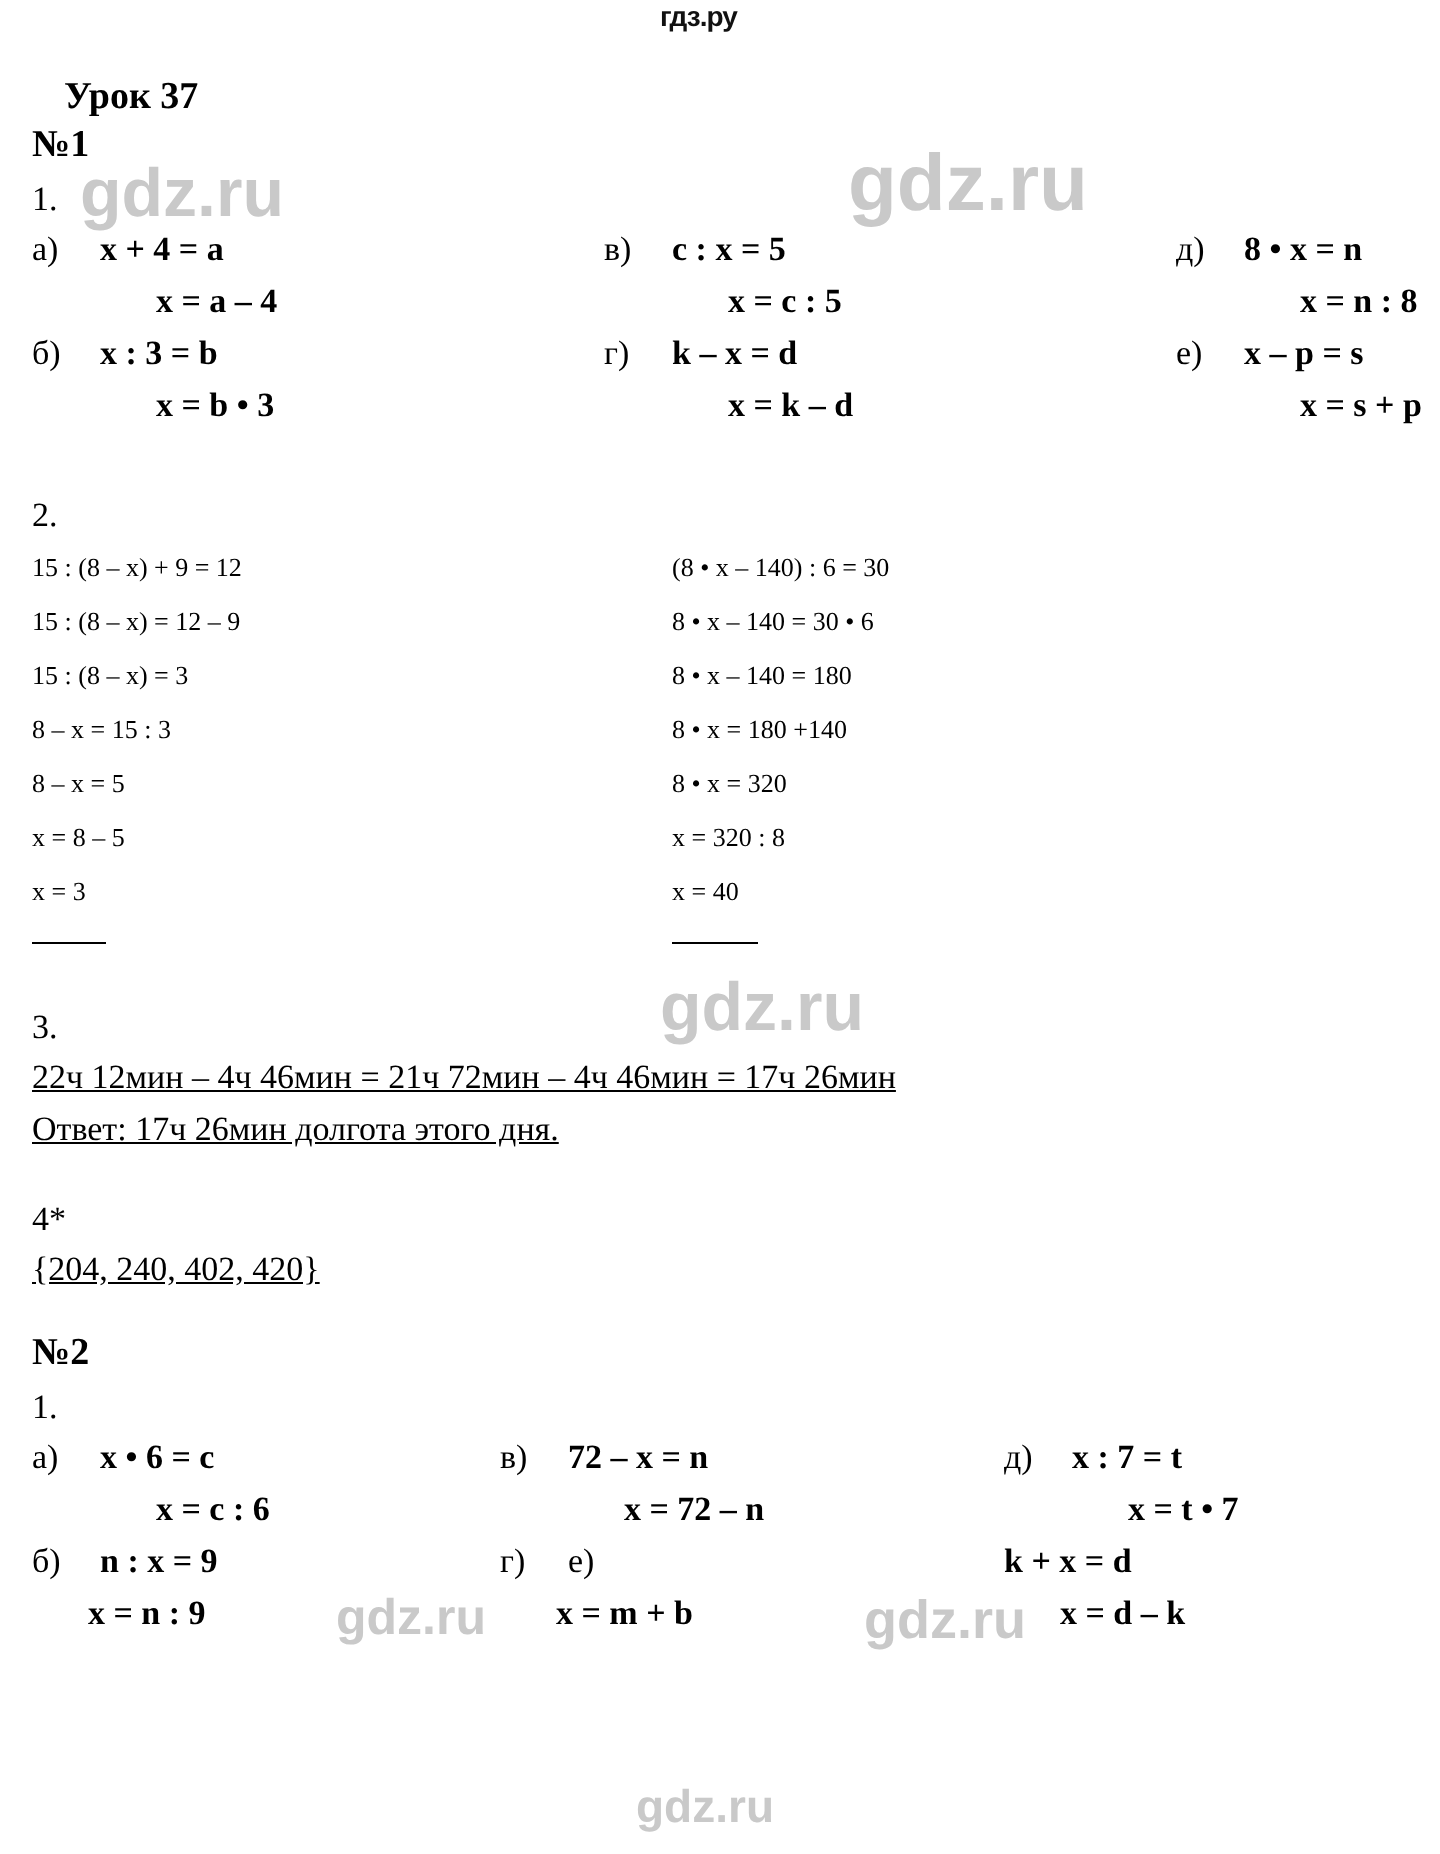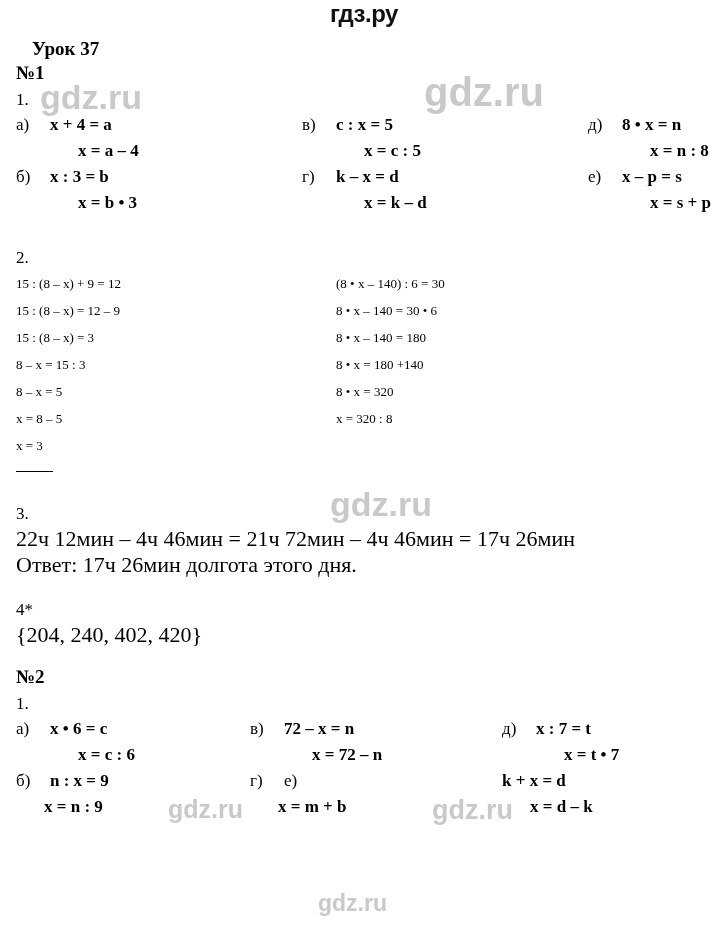--- a/index.html
+++ b/index.html
@@ -20,21 +20,21 @@
   .topbar {
     height: 30px;
     position: relative;
   }
   .topbar-logo {
     position: absolute;
     left: 330px;
     top: 0px;
     font-family: "Liberation Sans", sans-serif;
     font-weight: bold;
-    font-size: 24px;
+    font-size: 14px;
     letter-spacing: -0.5px;
     color: #111111;
   }
 
   
   .page {
     position: relative;
     padding: 0 16px;
   }
 
@@ -91,23 +91,24 @@
     white-space: nowrap;
   }
   .underlined {
     display: inline-block;
     border-bottom: 1.5px solid #000;
     padding-right: 10px;
     padding-bottom: 12px;
   }
 
   .line {
-    font-size: 22px;
+    font-size: 17px;
     line-height: 26px;
     white-space: nowrap;
+    text-decoration: underline;
   }
 
   .spacer-lg { height: 26px; }
   .spacer-md { height: 16px; }
 
   
   .wm {
     position: absolute;
     font-family: "Liberation Sans", sans-serif;
     font-weight: bold;
@@ -182,20 +183,21 @@
       <div>x = 8 – 5</div>
       <div><span class="underlined">x = 3</span></div>
     </div>
     <div class="solve-col">
       <div>(8 • x – 140) : 6 = 30</div>
       <div>8 • x – 140 = 30 • 6</div>
       <div>8 • x – 140 = 180</div>
       <div>8 • x = 180 +140</div>
       <div>8 • x = 320</div>
       <div>x = 320 : 8</div>
+      <div><span class="underlined">x = 40</span></div>
     </div>
   </div>
 
   <div class="spacer-lg"></div>
 
   <div class="sub-num">3.</div>
   <div class="line">22ч 12мин – 4ч 46мин = 21ч 72мин – 4ч 46мин = 17ч 26мин</div>
   <div class="line">Ответ: 17ч 26мин долгота этого дня.</div>
 
   <div class="spacer-md"></div>

